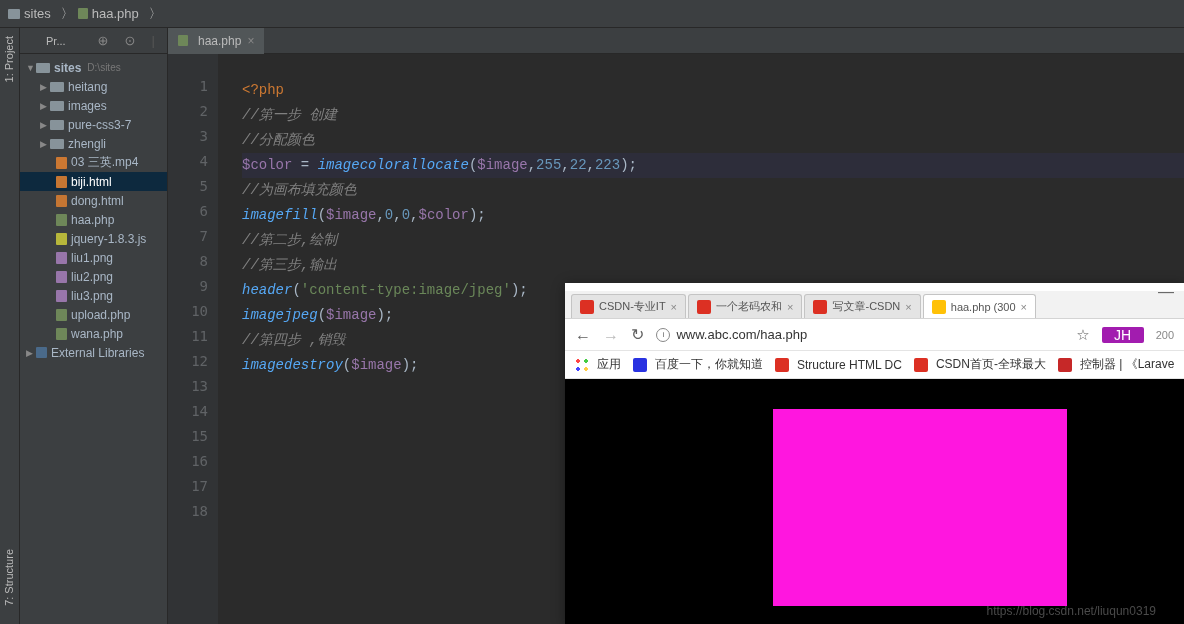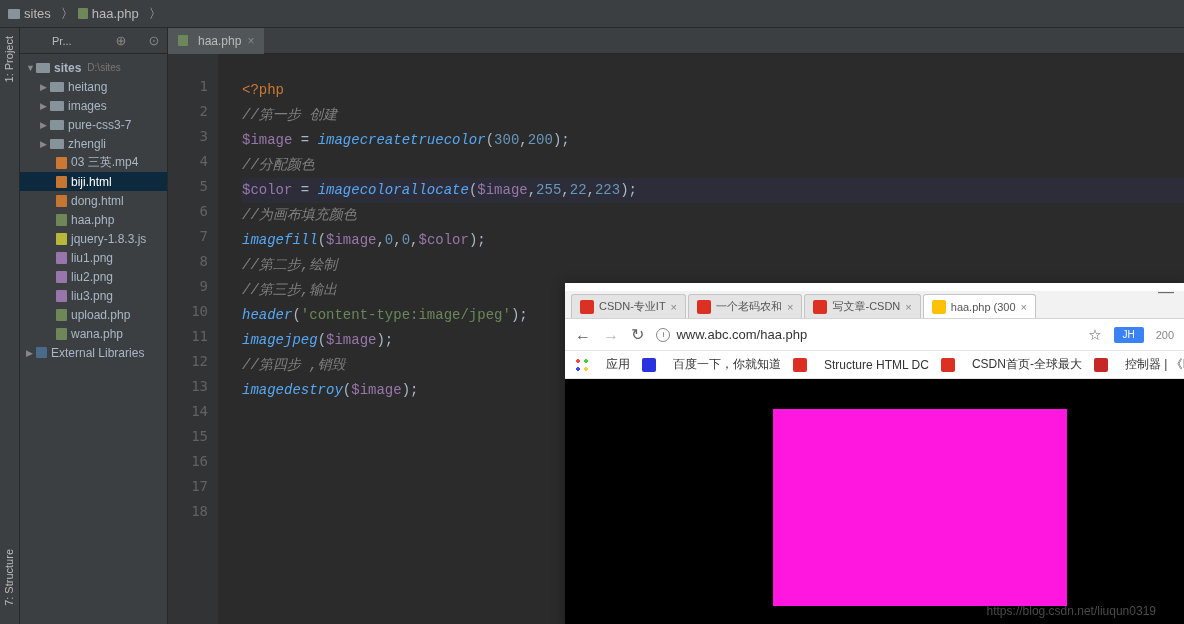--- a/index.html
+++ b/index.html
@@ -9,21 +9,21 @@
     .top-breadcrumb span { color: #bbbbbb; margin-right: 4px; }
     .bc-arrow { color: #666; margin: 0 6px; }
     .folder-ico { display: inline-block; width: 12px; height: 10px; background: #87939a; margin-right: 4px; vertical-align: middle; border-radius: 1px; }
     .file-ico-tiny { display: inline-block; width: 10px; height: 11px; background: #6e8759; margin-right: 4px; vertical-align: middle; border-radius: 1px; }
     
     .left-rail { position: absolute; left: 0; top: 28px; bottom: 0; width: 20px; background: #3c3f41; border-right: 1px solid #282828; }
     .rail-label { writing-mode: vertical-rl; transform: rotate(180deg); font-size: 11px; color: #bbb; padding: 8px 3px; cursor: pointer; }
     .rail-label.bottom { position: absolute; bottom: 10px; }
     
     .project-panel { position: absolute; left: 20px; top: 28px; width: 148px; bottom: 0; background: #3c3f41; border-right: 1px solid #282828; }
-    .panel-header { height: 26px; display: flex; align-items: center; padding: 0 6px; border-bottom: 1px solid #282828; gap: 22px; }
+    .panel-header { height: 26px; display: flex; align-items: center; padding: 0 6px; border-bottom: 1px solid #282828; gap: 16px; }
     .tree { padding: 4px 0; font-size: 12px; }
     .tree-row { display: flex; align-items: center; height: 19px; padding-left: 6px; cursor: pointer; white-space: nowrap; }
     .tree-row.selected { background: #0d293e; color: #fff; }
     .tree-arrow { width: 10px; display: inline-block; color: #888; font-size: 9px; }
     .tree-ico { width: 14px; height: 12px; display: inline-block; margin-right: 4px; }
     .tree-ico.folder { background: #87939a; border-radius: 1px; height: 10px; }
     .tree-ico.file-php { background: #6e8759; border-radius: 1px; width: 11px; height: 12px; }
     .tree-ico.file-html { background: #c57633; border-radius: 1px; width: 11px; height: 12px; }
     .tree-ico.file-img { background: #9876aa; border-radius: 1px; width: 11px; height: 12px; }
     .tree-ico.file-js { background: #b7b73b; border-radius: 1px; width: 11px; height: 12px; }
@@ -60,23 +60,23 @@
     .br-tab-ico { width: 14px; height: 14px; border-radius: 2px; display: inline-block; flex-shrink: 0; }
     .br-tab-ico.csdn { background: #dc3023; }
     .br-tab-ico.haa { background: #ffc107; }
     .br-tab-title { overflow: hidden; text-overflow: ellipsis; white-space: nowrap; flex: 1; }
     .br-tab-x { color: #888; flex-shrink: 0; }
     .br-addr { height: 32px; display: flex; align-items: center; padding: 0 10px; gap: 12px; border-bottom: 1px solid #e4e4e4; }
     .br-nav-btn { color: #606060; font-size: 16px; cursor: pointer; }
     .br-url-field { flex: 1; display: flex; align-items: center; gap: 6px; font-size: 13px; color: #333; }
     .br-url-prefix { width: 14px; height: 14px; border: 1px solid #888; border-radius: 50%; display: flex; align-items: center; justify-content: center; font-size: 8px; color: #666; }
     .br-star { color: #606060; font-size: 15px; }
-    .br-badge { width: 30px; height: 16px; background: #3b82f6; color: #fff; font-size: 10px; border-radius: 2px; display: flex; align-items: center; justify-content: center; }
+    .br-badge { width: 42px; height: 16px; background: #a21caf; color: #fff; font-size: 14px; border-radius: 2px; display: flex; align-items: center; justify-content: center; }
     .br-bm { height: 28px; display: flex; align-items: center; padding: 0 10px; gap: 12px; font-size: 12px; color: #333; border-bottom: 1px solid #e4e4e4; overflow: hidden; }
-    .br-bm-item { display: flex; align-items: center; gap: 17px; white-space: nowrap; }
+    .br-bm-item { display: flex; align-items: center; gap: 8px; white-space: nowrap; }
     .br-bm-ico { width: 14px; height: 14px; display: inline-block; border-radius: 2px; }
     .br-content { background: #000; height: calc(100% - 96px); position: relative; }
     .pink-rect { position: absolute; left: 208px; top: 30px; width: 294px; height: 197px; background: #ff16df; }
     .watermark { position: absolute; right: 28px; bottom: 6px; color: #4a4a4a; font-size: 12px; font-family: Arial; }
     
     .apps-ico { display: inline-block; width: 14px; height: 14px; background:
       radial-gradient(circle at 3px 3px, #f44 2px, transparent 2px),
       radial-gradient(circle at 11px 3px, #4c4 2px, transparent 2px),
       radial-gradient(circle at 3px 11px, #44f 2px, transparent 2px),
       radial-gradient(circle at 11px 11px, #fc4 2px, transparent 2px); }
@@ -213,21 +213,20 @@
         <div>13</div>
         <div>14</div>
         <div>15</div>
         <div>16</div>
         <div>17</div>
         <div>18</div>
       </div>
     <div class="code">
       <div class="code-line"><span class="k-tag">&lt;?php</span></div>
       <div class="code-line"><span class="k-comment">//第一步 创建</span></div>
-      <div class="code-line"><span class="k-var">$image</span><span class="k-op"> = </span><span class="k-func">imagecreatetruecolor</span><span class="k-op">(</span><span class="k-num">300</span><span class="k-op">,</span><span class="k-num">200</span><span class="k-op">);</span></div>
       <div class="code-line"><span class="k-comment">//分配颜色</span></div>
       <div class="code-line hl2"><span class="k-var">$color</span><span class="k-op"> = </span><span class="k-func">imagecolorallocate</span><span class="k-op">(</span><span class="k-var">$image</span><span class="k-op">,</span><span class="k-num">255</span><span class="k-op">,</span><span class="k-num">22</span><span class="k-op">,</span><span class="k-num">223</span><span class="k-op">);</span></div>
       <div class="code-line"><span class="k-comment">//为画布填充颜色</span></div>
       <div class="code-line"><span class="k-func">imagefill</span><span class="k-op">(</span><span class="k-var">$image</span><span class="k-op">,</span><span class="k-num">0</span><span class="k-op">,</span><span class="k-num">0</span><span class="k-op">,</span><span class="k-var">$color</span><span class="k-op">);</span></div>
       <div class="code-line"><span class="k-comment">//第二步,绘制</span></div>
       <div class="code-line"><span class="k-comment">//第三步,输出</span></div>
       <div class="code-line"><span class="k-func">header</span><span class="k-op">(</span><span class="k-str">'content-type:image/jpeg'</span><span class="k-op">);</span></div>
       <div class="code-line"><span class="k-func">imagejpeg</span><span class="k-op">(</span><span class="k-var">$image</span><span class="k-op">);</span></div>
       <div class="code-line"><span class="k-comment">//第四步 ,销毁</span></div>
       <div class="code-line"><span class="k-func">imagedestroy</span><span class="k-op">(</span><span class="k-var">$image</span><span class="k-op">);</span></div>

